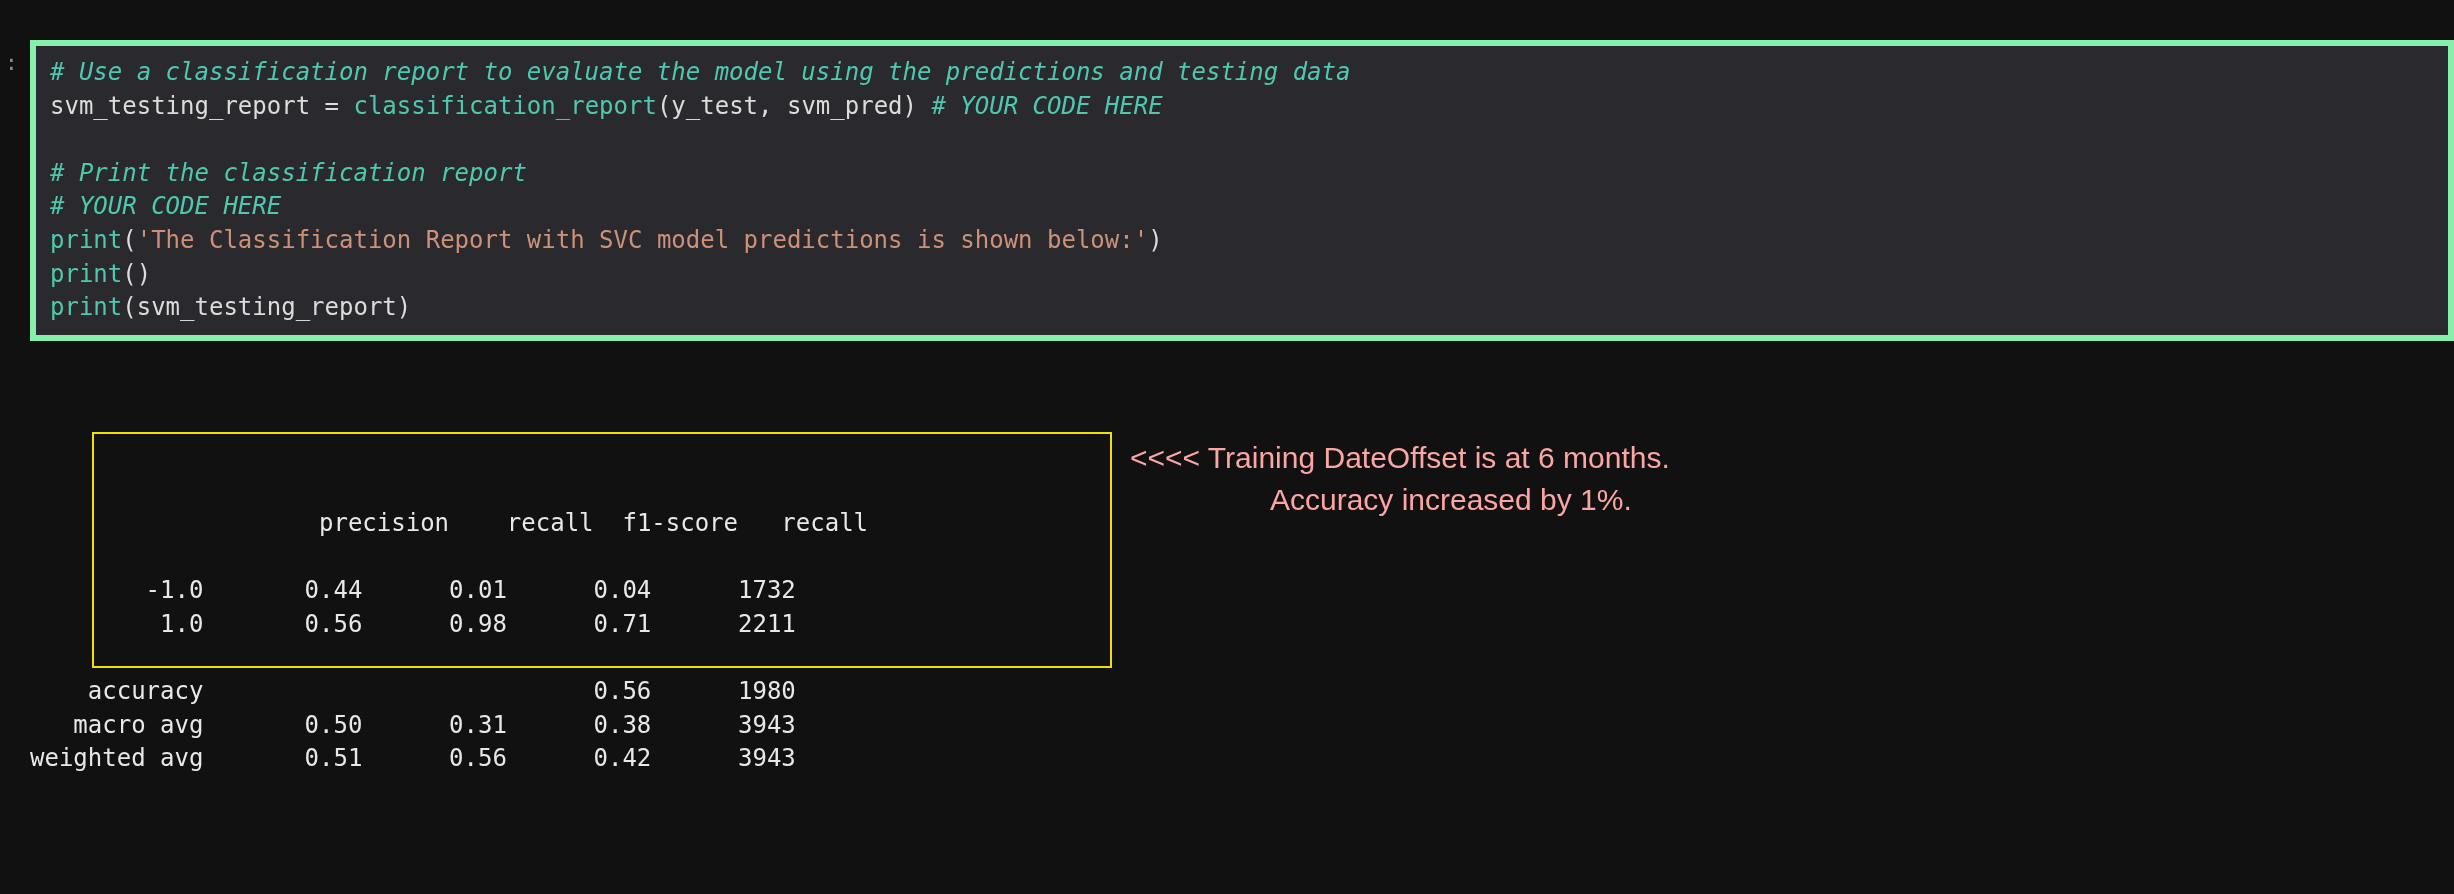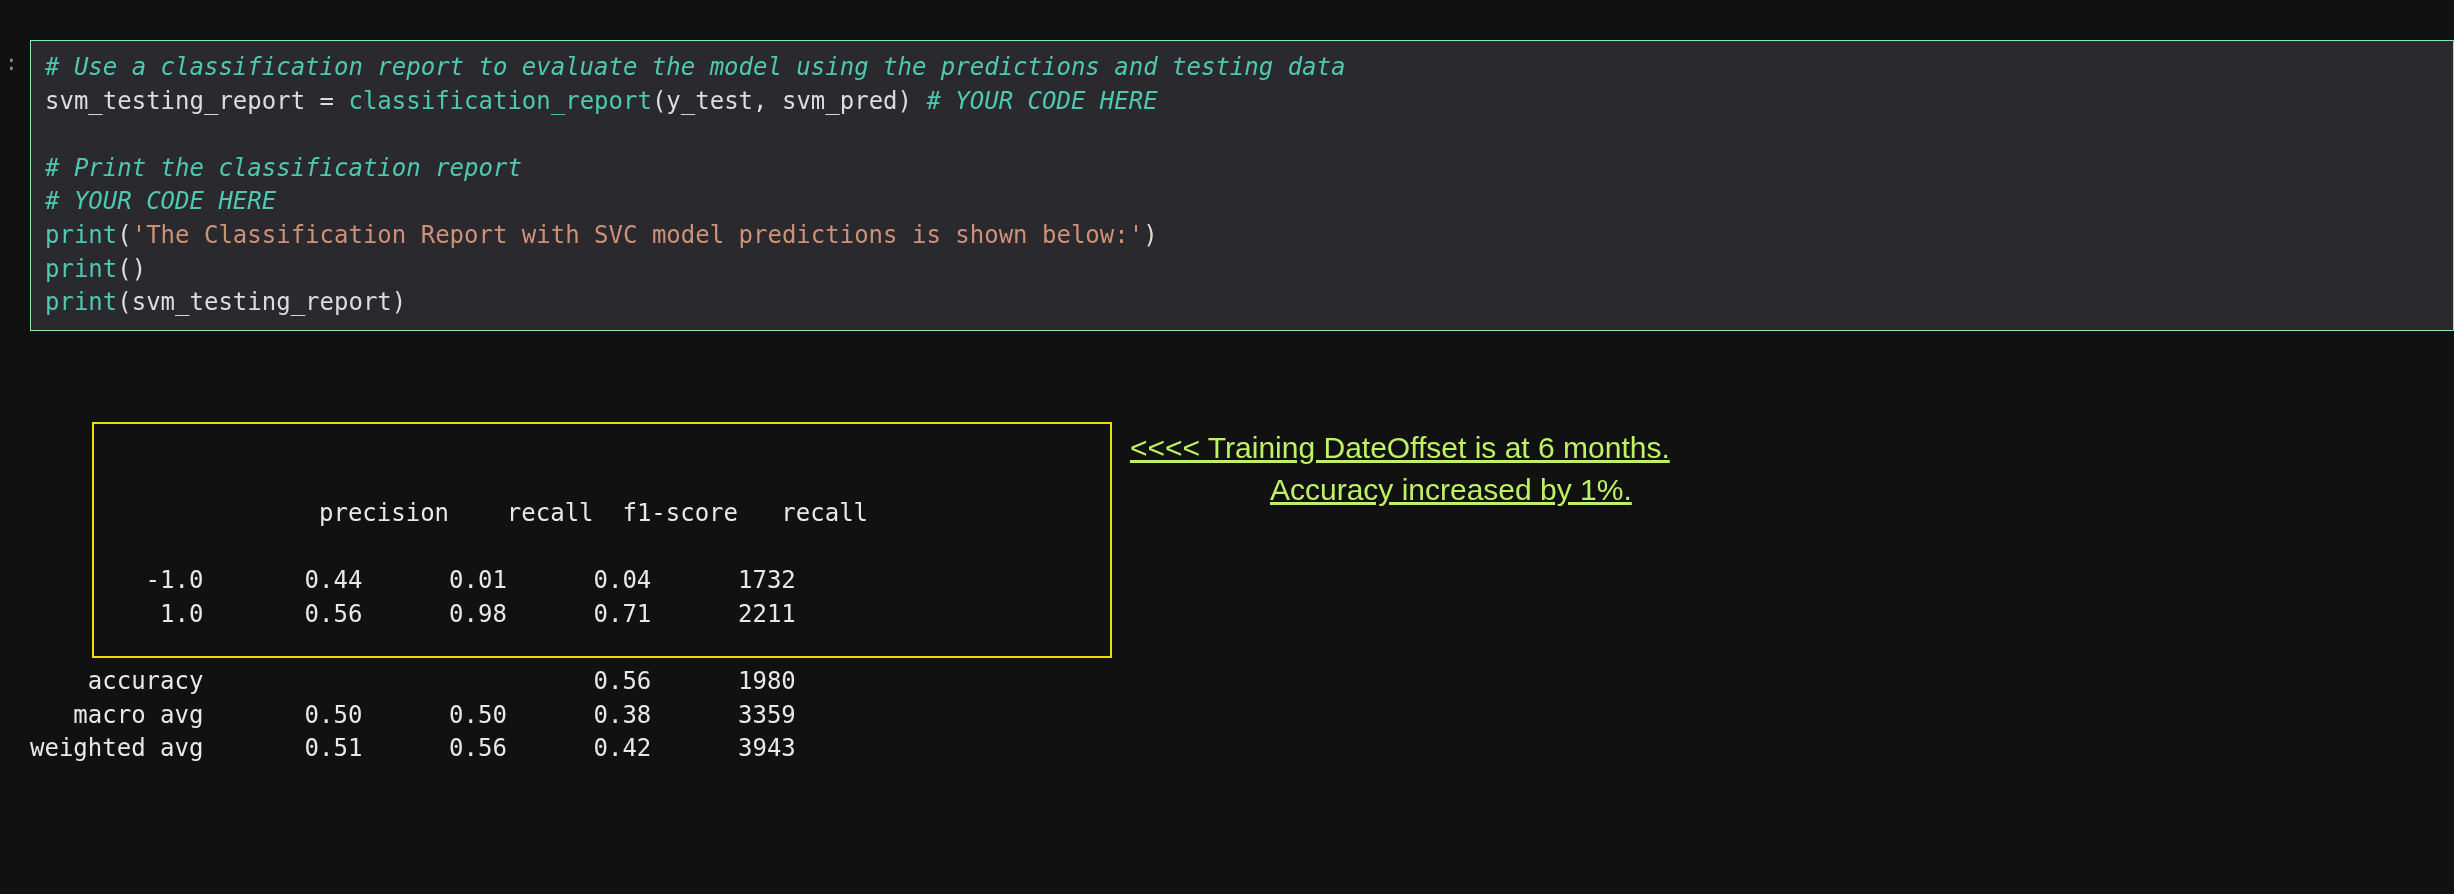--- a/index.html
+++ b/index.html
@@ -26,21 +26,21 @@
     .prompt-area {
       width: 18px;
       text-align: right;
       color: #888;
       padding-top: 10px;
       font-size: 22px;
       flex-shrink: 0;
     }
     .code-cell {
       background-color: #2a2a2e;
-      border: 1px solid #86efac;
+      border: 6px solid #86efac;
       padding: 10px 14px;
       margin-left: 12px;
       flex: 1;
       line-height: 1.4;
       white-space: pre;
       font-family: 'Menlo', 'Monaco', 'Consolas', monospace;
     }
     .comment-italic {
       color: #4ec9b0;
       font-style: italic;
@@ -75,26 +75,25 @@
       left: 62px;
       width: 1020px;
       height: 236px;
       border: 2px solid #f0e000;
       pointer-events: none;
     }
     .annotation {
       position: absolute;
       top: -3px;
       left: 1100px;
-      color: #bef264;
+      color: #fca5a5;
       font-family: Arial, Helvetica, sans-serif;
       font-size: 30px;
       line-height: 1.4;
       white-space: normal;
-      text-decoration: underline;
     }
     .annotation-line1 {
       display: block;
     }
     .annotation-line2 {
       display: block;
       padding-left: 102px;
       text-align: center;
     }
   </style>
@@ -120,18 +119,18 @@
       <div class="highlight-box"></div>
       <div class="annotation">
         <span class="annotation-line1">&lt;&lt;&lt;&lt; Training DateOffset is at 6 months.</span>
         <span class="annotation-line2">Accuracy increased by 1%.</span>
       </div><span>              precision    recall  f1-score   recall</span>
 
 <span>        -1.0       0.44      0.01      0.04      1732</span>
 <span>         1.0       0.56      0.98      0.71      2211</span>
 
 <span>    accuracy                           0.56      1980</span>
-<span>   macro avg       0.50      0.50      0.38      3359</span>
+<span>   macro avg       0.50      0.31      0.38      3943</span>
 <span>weighted avg       0.51      0.56      0.42      3943</span>
     </div>
   </div>
 
 </div>
 
 </body></html>

